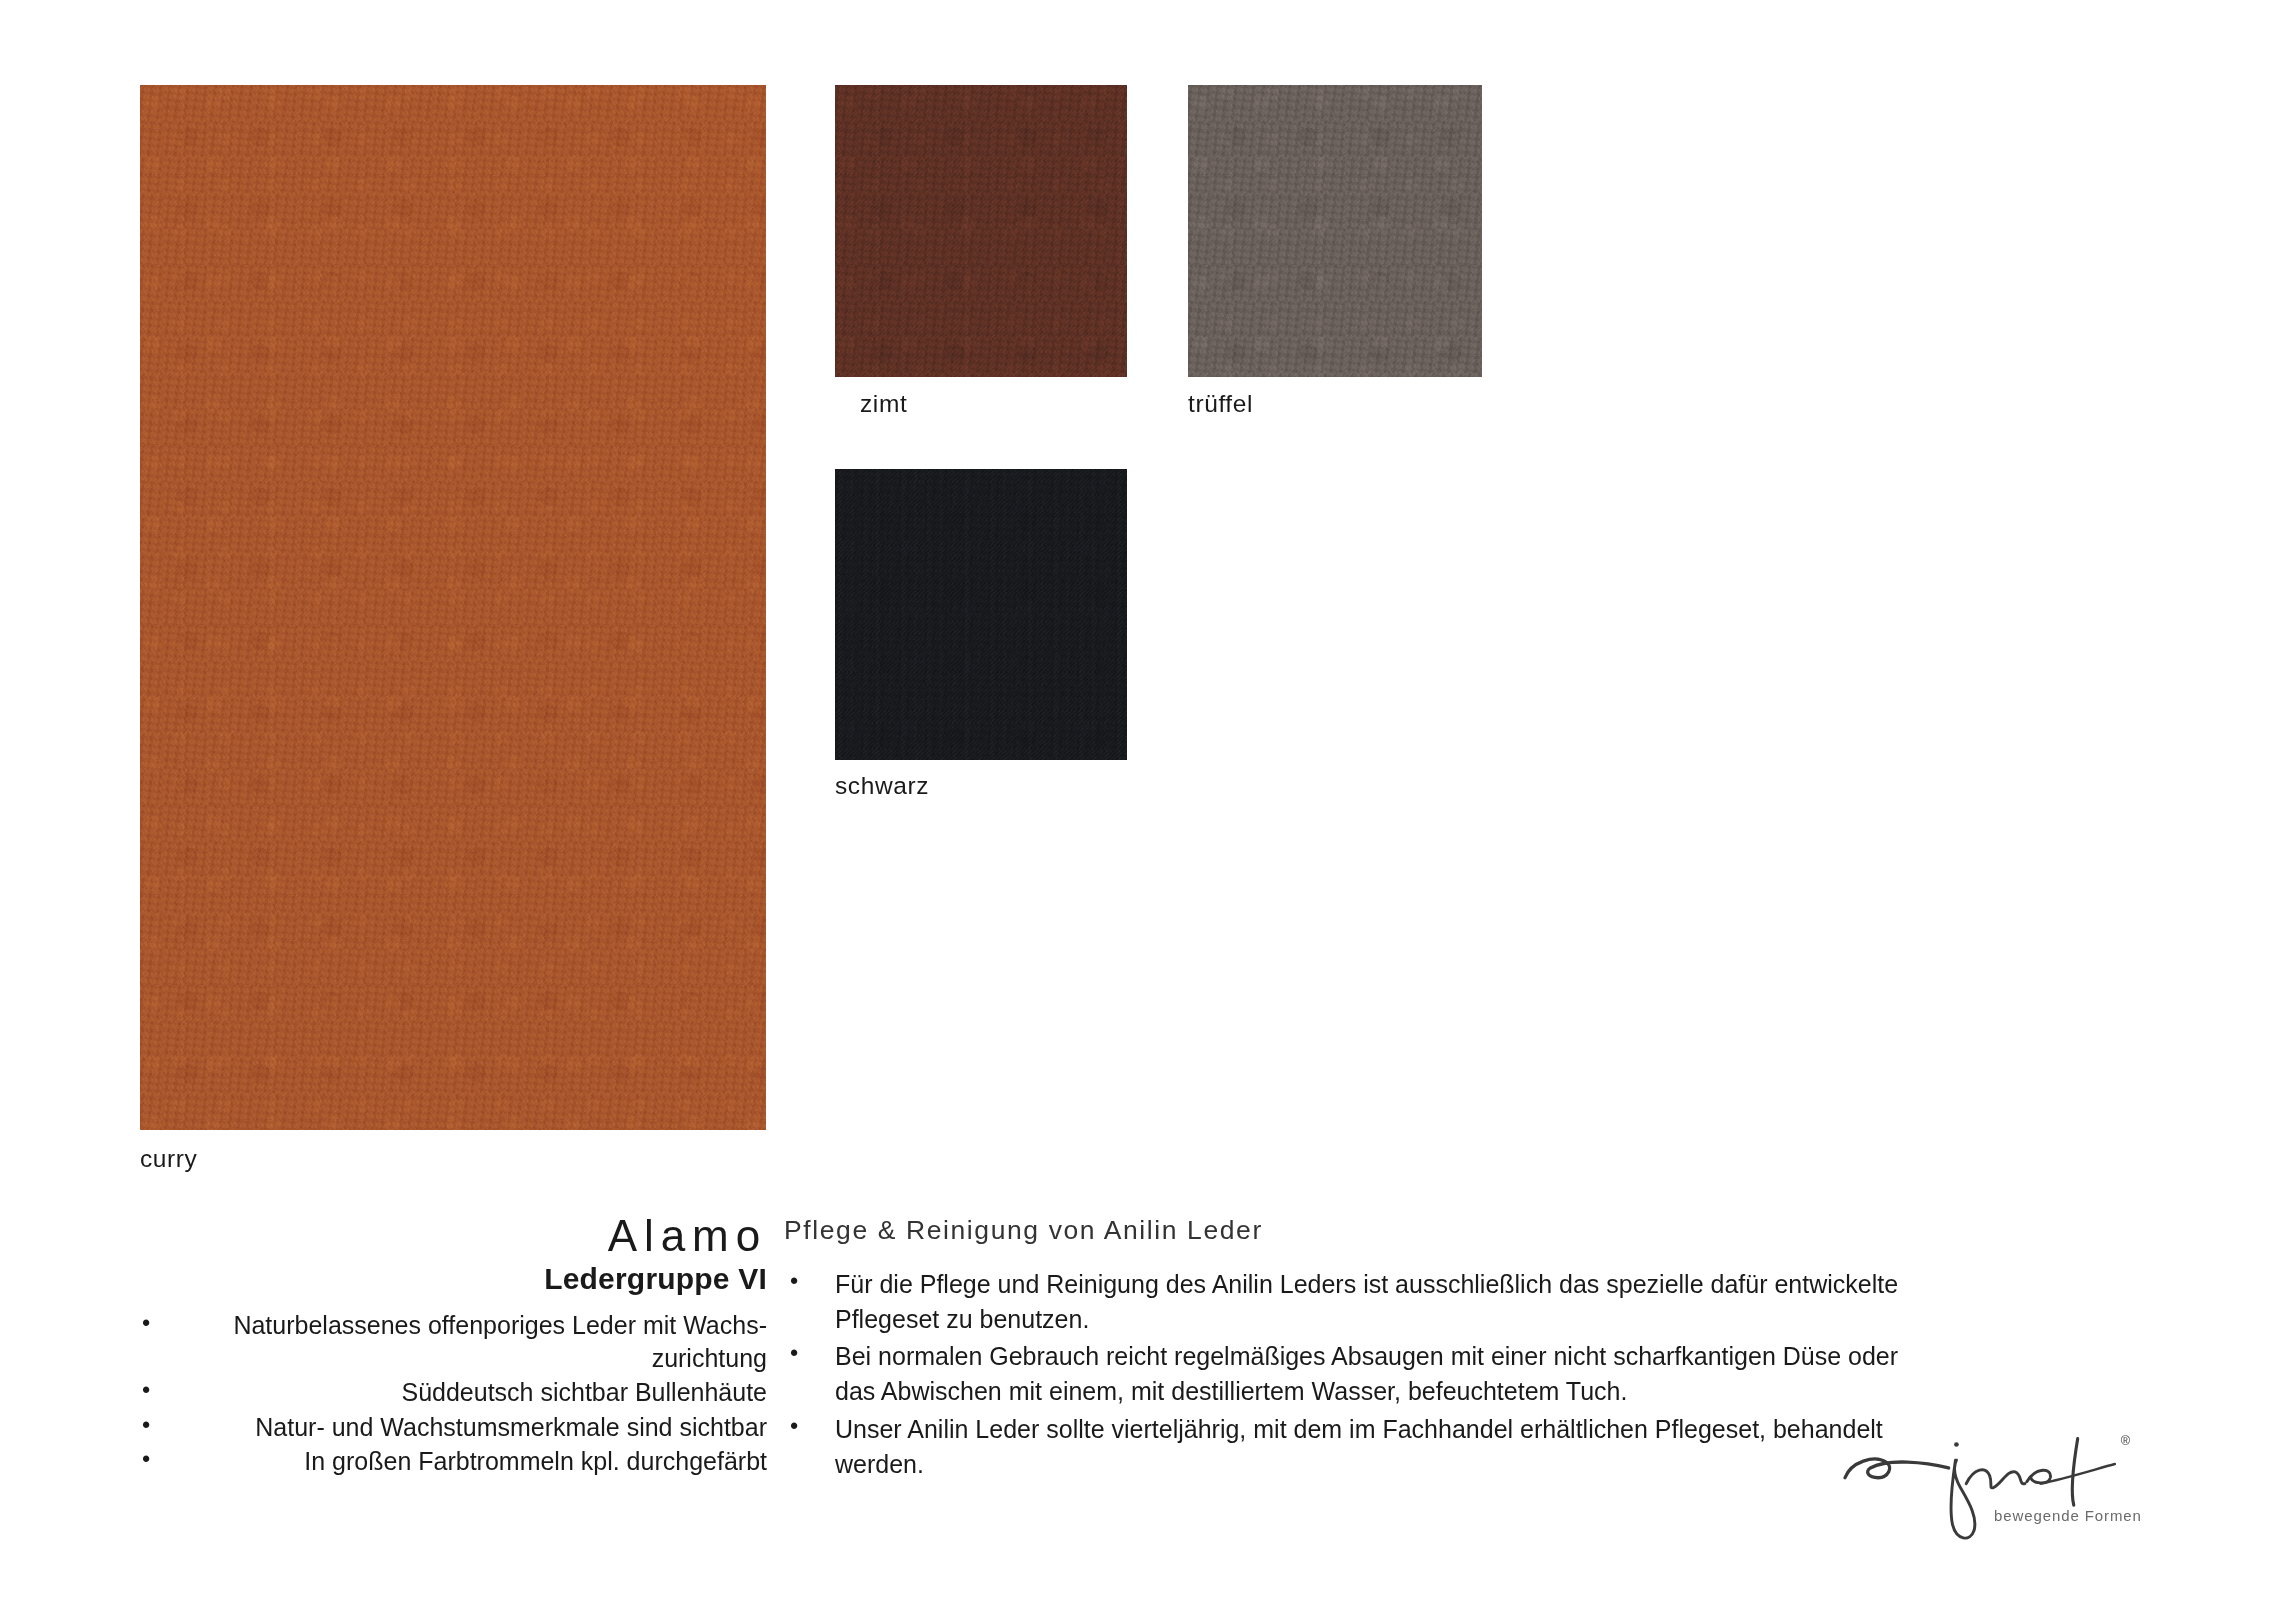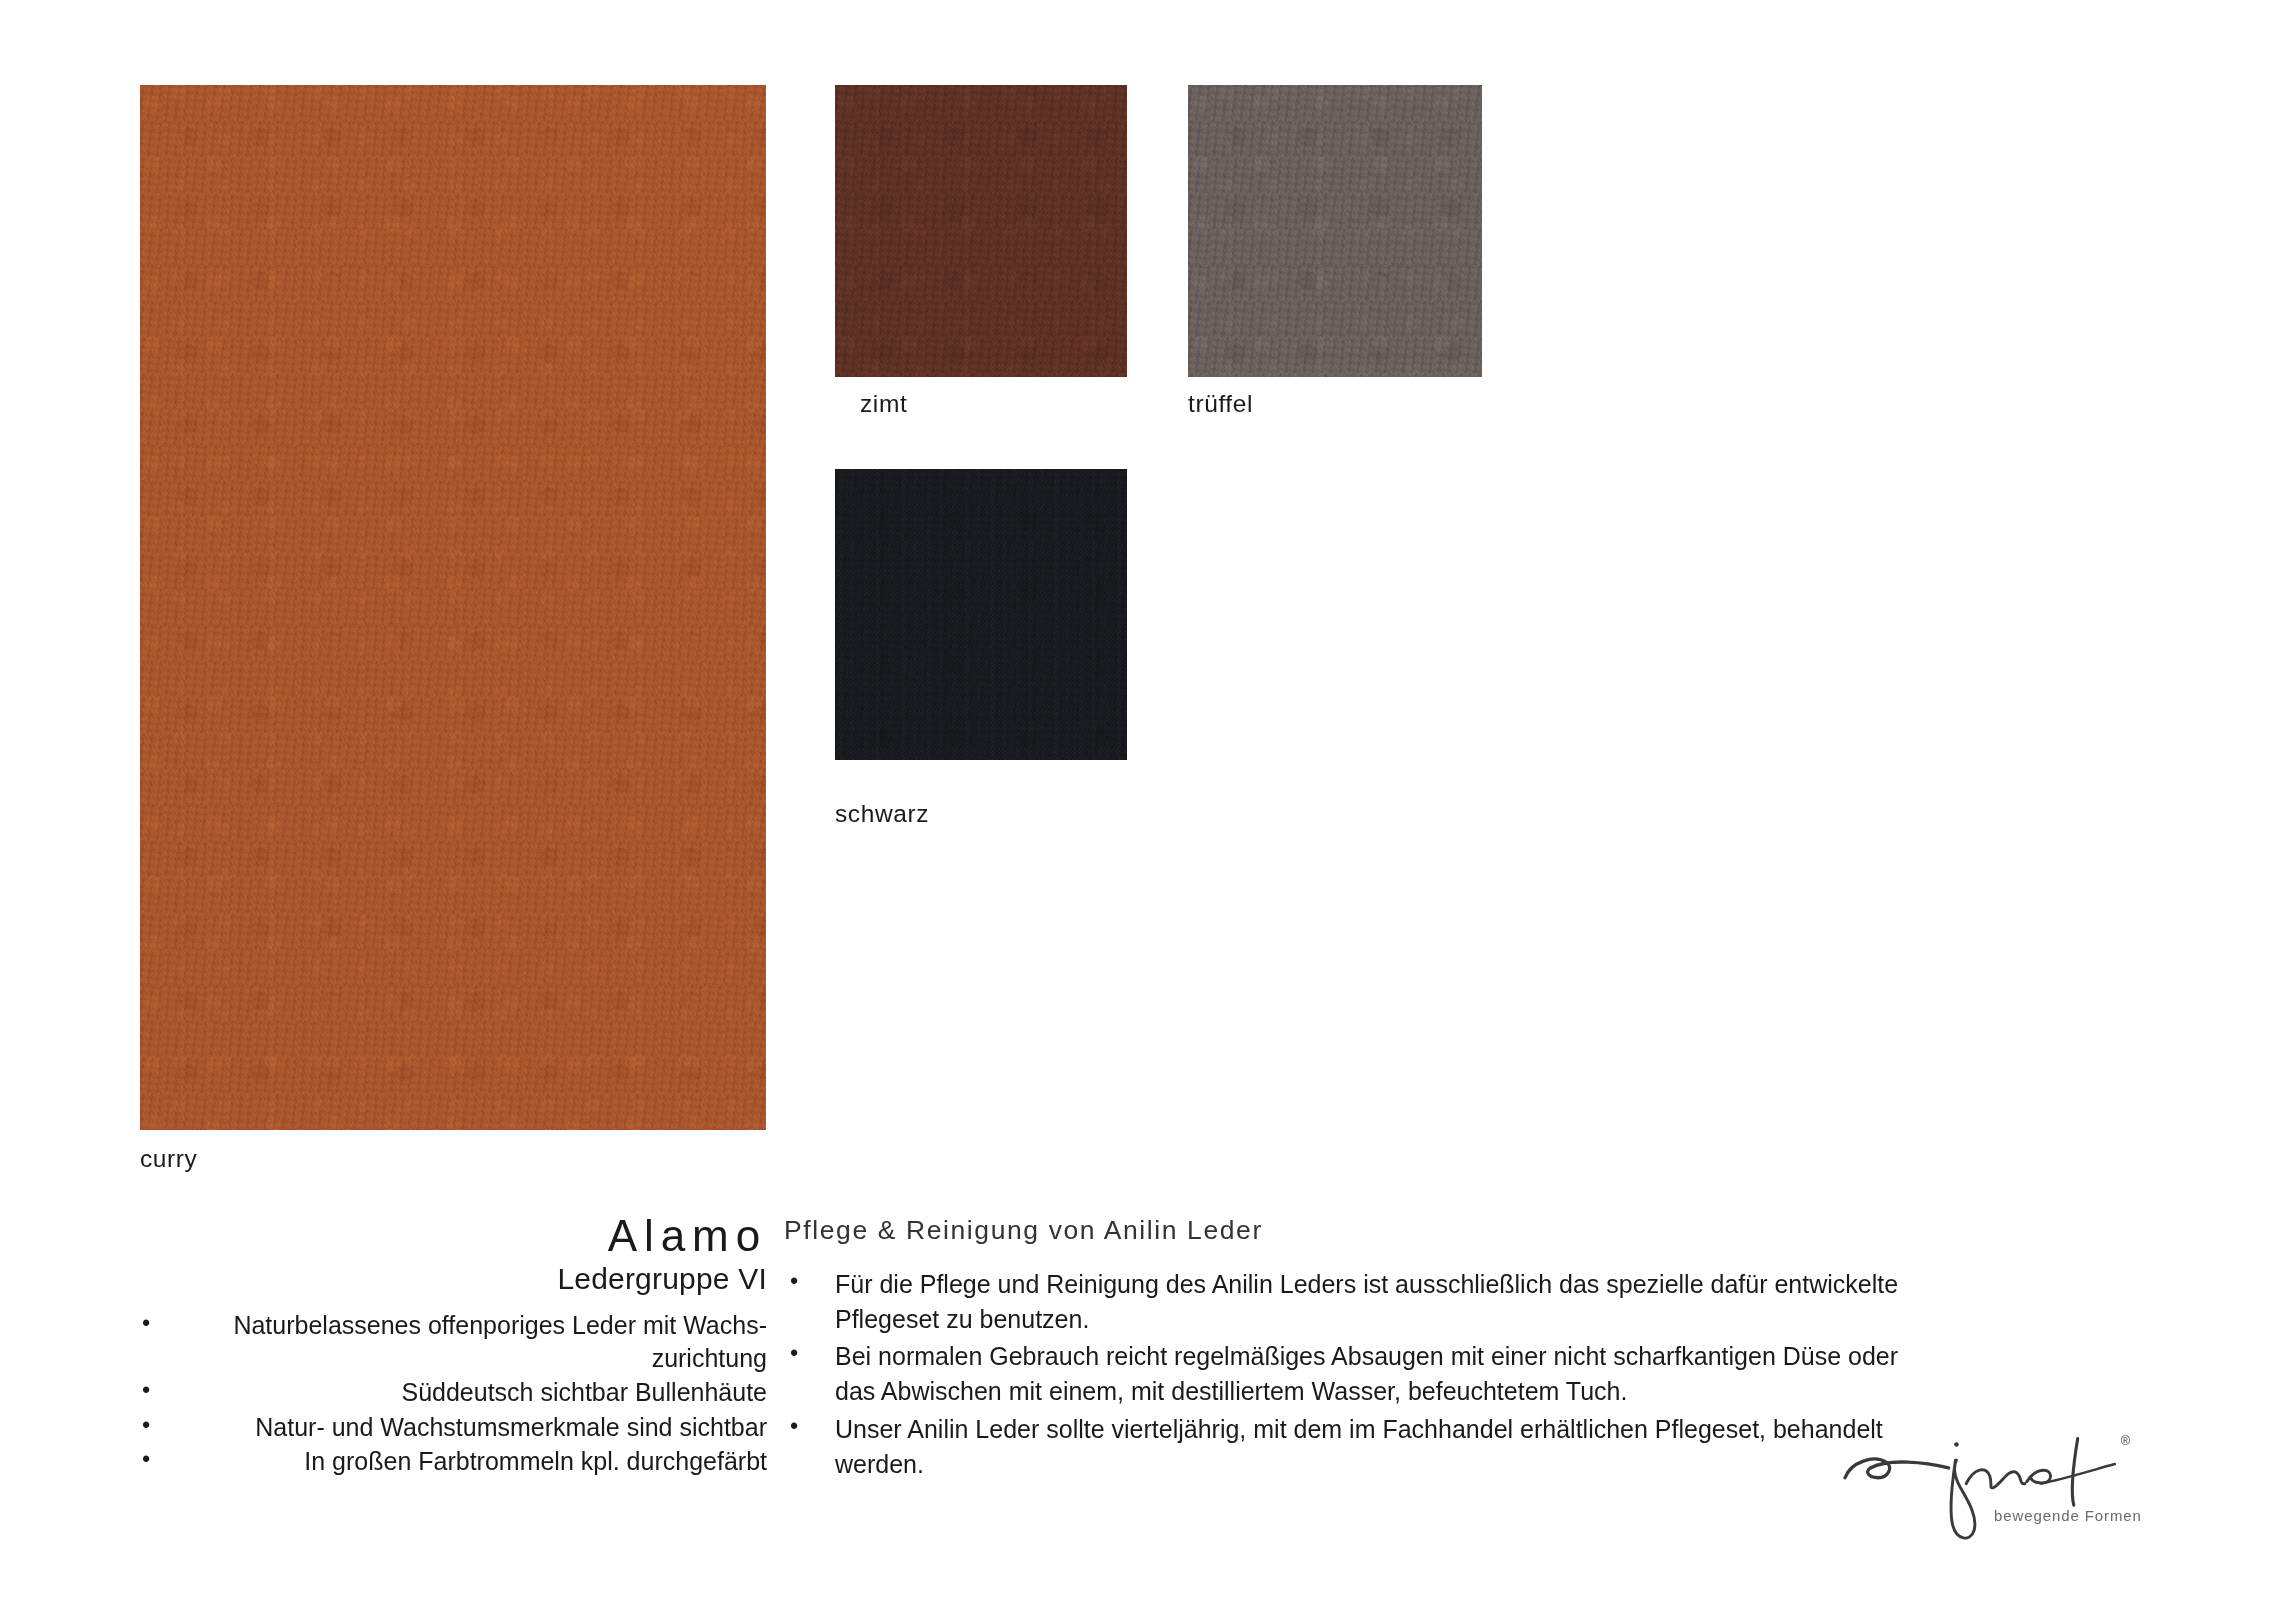--- a/index.html
+++ b/index.html
@@ -48,37 +48,37 @@
   .swatch-label{
     position:absolute;
     font-size:24.5px;
     letter-spacing:0.6px;
     color:#1a1a1a;
     white-space:nowrap;
   }
   #label-curry{left:140px;top:1145px;}
   #label-zimt{left:860px;top:390px;}
   #label-trueffel{left:1188px;top:390px;}
-  #label-schwarz{left:835px;top:800px;}
+  #label-schwarz{left:835px;top:772px;}
 
   
   .col-left{position:absolute;left:140px;top:1213px;width:627px;text-align:right;}
   .col-right{position:absolute;left:784px;top:1215px;width:1157px;}
 
   .product-title{
     font-size:44px;
     font-weight:400;
     letter-spacing:6.9px;
     line-height:1.04;
     margin:0;
     color:#1a1a1a;
   }
   .product-subtitle{
     font-size:30px;
-    font-weight:400;
+    font-weight:700;
     letter-spacing:0.2px;
     line-height:1.12;
     margin:2.9px 0 0 0;
     color:#1a1a1a;
   }
 
   ul.bullets{
     list-style:none;
     margin:13.7px 0 0 0;
     padding:0;

